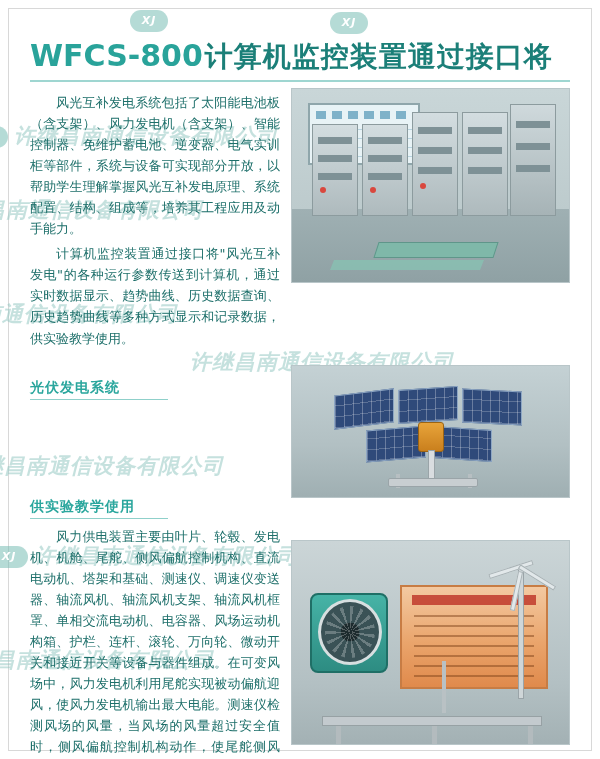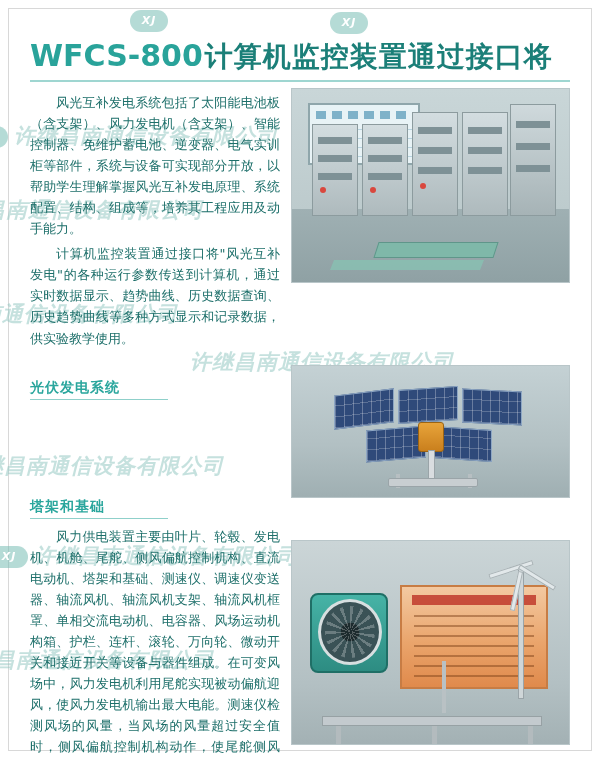--- a/index.html
+++ b/index.html
@@ -314,21 +314,21 @@
   <p class="para">风光互补发电系统包括了太阳能电池板（含支架）、风力发电机（含支架）、智能控制器、免维护蓄电池、逆变器、电气实训柜等部件，系统与设备可实现部分开放，以帮助学生理解掌握风光互补发电原理、系统配置、结构、组成等，培养其工程应用及动手能力。</p>
   <p class="para">计算机监控装置通过接口将"风光互补发电"的各种运行参数传送到计算机，通过实时数据显示、趋势曲线、历史数据查询、历史趋势曲线等多种方式显示和记录数据，供实验教学使用。</p>
 </div>
 
 <div class="section" style="left:30px; top:343px; width:250px;margin-top:36px;">
   <div class="sec-heading">光伏发电系统</div>
   <div class="sec-heading-rule"></div>
 </div>
 
 <div class="section" style="left:30px; top:498px; width:250px;">
-  <div class="sec-heading">塔架和基础</div>
+  <div class="sec-heading">供实验教学使用</div>
   <div class="sec-heading-rule"></div>
   <p class="para">风力供电装置主要由叶片、轮毂、发电机、机舱、尾舵、侧风偏航控制机构、直流电动机、塔架和基础、测速仪、调速仪变送器、轴流风机、轴流风机支架、轴流风机框罩、单相交流电动机、电容器、风场运动机构箱、护栏、连杆、滚轮、万向轮、微动开关和接近开关等设备与器件组成。在可变风场中，风力发电机利用尾舵实现被动偏航迎风，使风力发电机输出最大电能。测速仪检测风场的风量，当风场的风量超过安全值时，侧风偏航控制机构动作，使尾舵侧风45°，风力发电机叶片转速变慢。当风场的风量过大时，尾舵侧风90°，风力发电机处于制动状态。</p>
 </div>
 
 <div class="figure fig1">
   <div class="f1-wall"></div>
   <div class="f1-floor"></div>
   <div class="f1-screen"></div>
   <div class="f1-cab f1-c1">
       <i style="top:12px"></i>

